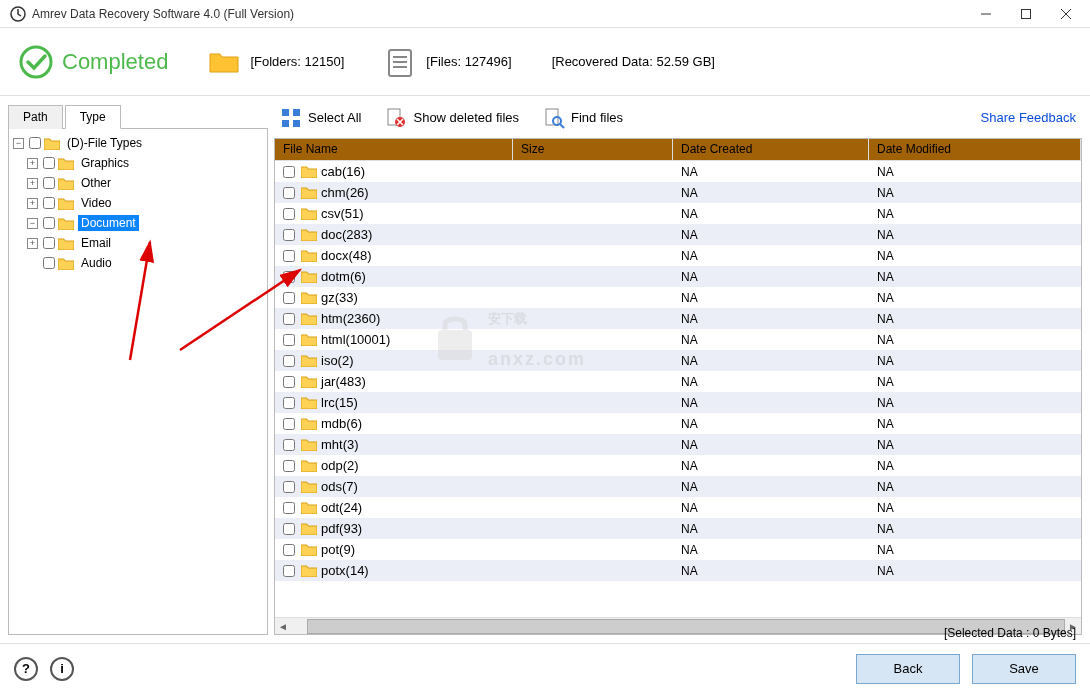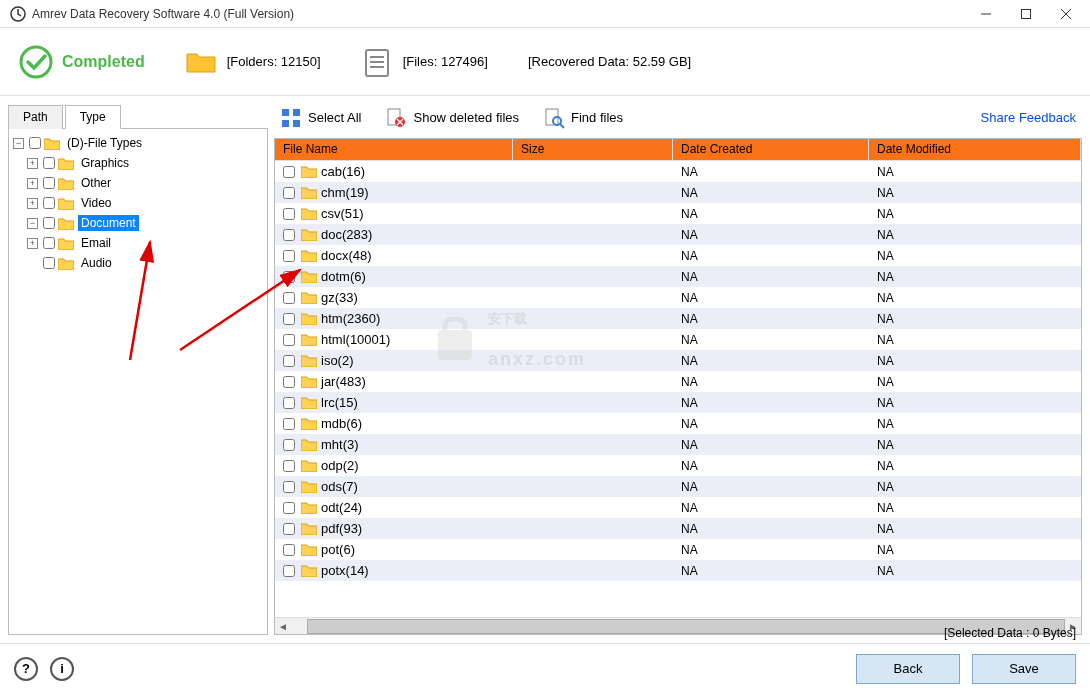--- a/index.html
+++ b/index.html
@@ -9,21 +9,21 @@
 .titlebar { height: 28px; background: #fff; border-bottom: 1px solid #e0e0e0; display: flex; align-items: center; padding: 0 4px; }
 .titlebar .app-icon { width: 16px; height: 16px; margin: 0 6px; }
 .titlebar .title { flex: 1; font-size: 12px; color: #333; }
 .titlebar .win-btns { display: flex; }
 .titlebar .win-btn { width: 40px; height: 28px; display: flex; align-items: center; justify-content: center; cursor: default; }
 .titlebar .win-btn svg { width: 10px; height: 10px; }
 
 
 .header { height: 68px; border-bottom: 1px solid #e0e0e0; display: flex; align-items: center; padding: 0 18px; gap: 40px; }
 .completed { display: flex; align-items: center; gap: 8px; }
-.completed .label { color: #4db94d; font-size: 16px; font-weight: bold; }
+.completed .label { color: #4db94d; font-size: 22px; font-weight: normal; }
 .stat { display: flex; align-items: center; gap: 10px; font-weight: normal; font-size: 14px; }
 .stat .icon { width: 32px; height: 32px; }
 
 
 .body { display: flex; height: calc(100% - 28px - 68px - 50px); padding: 8px; gap: 6px; justify-content: center; }
 
 
 .left { width: 260px; display: flex; flex-direction: column; }
 .tabs { display: flex; border-bottom: 1px solid #bbb; }
 .tab { padding: 4px 14px; border: 1px solid #bbb; border-bottom: none; margin-right: 2px; background: #f0f0f0; cursor: default; font-size: 12px; position: relative; top: 1px; }
@@ -39,21 +39,21 @@
 
 
 .right { flex: 1; display: flex; flex-direction: column; min-width: 0; }
 .toolbar { height: 34px; display: flex; align-items: center; padding: 0 6px 6px; gap: 24px; border-bottom: 1px solid transparent; }
 .tool-btn { display: flex; align-items: center; gap: 6px; cursor: default; font-size: 13px; }
 .tool-btn svg { width: 22px; height: 22px; }
 .spacer { flex: 1; }
 .share-link { color: #0a4ddb; cursor: pointer; font-size: 13px; }
 
 .grid-wrap { flex: 1; border: 1px solid #bbb; display: flex; flex-direction: column; min-height: 0; position: relative; }
-.grid-head { display: flex; height: 22px; background: #f97316; border-bottom: 1px solid #ddd; flex-shrink: 0; }
+.grid-head { display: flex; height: 22px; background: #a16207; border-bottom: 1px solid #ddd; flex-shrink: 0; }
 .grid-head .col { padding: 3px 8px; border-right: 1px solid #ddd; font-size: 12px; }
 .col.name { width: 238px; }
 .col.size { width: 160px; }
 .col.created { width: 196px; }
 .col.modified { flex: 1; }
 .grid-body { flex: 1; overflow-y: scroll; overflow-x: auto; }
 .row { display: flex; height: 21px; align-items: center; }
 .row:nth-child(odd) { background: #fff; }
 .row:nth-child(even) { background: #eceef7; }
 .row .cell { padding: 0 8px; font-size: 12px; display: flex; align-items: center; gap: 4px; overflow: hidden; }
@@ -259,21 +259,21 @@
             <div class="cell size"></div>
             <div class="cell created">NA</div>
             <div class="cell modified">NA</div>
           </div>
           <div class="row">
             <div class="cell name">
               <input type="checkbox" style="">
               <svg class="fldr" viewBox="0 0 16 13">
                 <path d="M0 2 L6 2 L7 4 L16 4 L16 13 L0 13 Z" fill="#ffd256" stroke="#d9a012"></path>
               </svg>
-              <span>chm(19)</span>
+              <span>chm(26)</span>
             </div>
             <div class="cell size"></div>
             <div class="cell created">NA</div>
             <div class="cell modified">NA</div>
           </div>
           <div class="row">
             <div class="cell name">
               <input type="checkbox" style="">
               <svg class="fldr" viewBox="0 0 16 13">
                 <path d="M0 2 L6 2 L7 4 L16 4 L16 13 L0 13 Z" fill="#ffd256" stroke="#d9a012"></path>
@@ -463,21 +463,21 @@
             <div class="cell size"></div>
             <div class="cell created">NA</div>
             <div class="cell modified">NA</div>
           </div>
           <div class="row">
             <div class="cell name">
               <input type="checkbox" style="">
               <svg class="fldr" viewBox="0 0 16 13">
                 <path d="M0 2 L6 2 L7 4 L16 4 L16 13 L0 13 Z" fill="#ffd256" stroke="#d9a012"></path>
               </svg>
-              <span>pot(6)</span>
+              <span>pot(9)</span>
             </div>
             <div class="cell size"></div>
             <div class="cell created">NA</div>
             <div class="cell modified">NA</div>
           </div>
           <div class="row">
             <div class="cell name">
               <input type="checkbox" style="">
               <svg class="fldr" viewBox="0 0 16 13">
                 <path d="M0 2 L6 2 L7 4 L16 4 L16 13 L0 13 Z" fill="#ffd256" stroke="#d9a012"></path>

